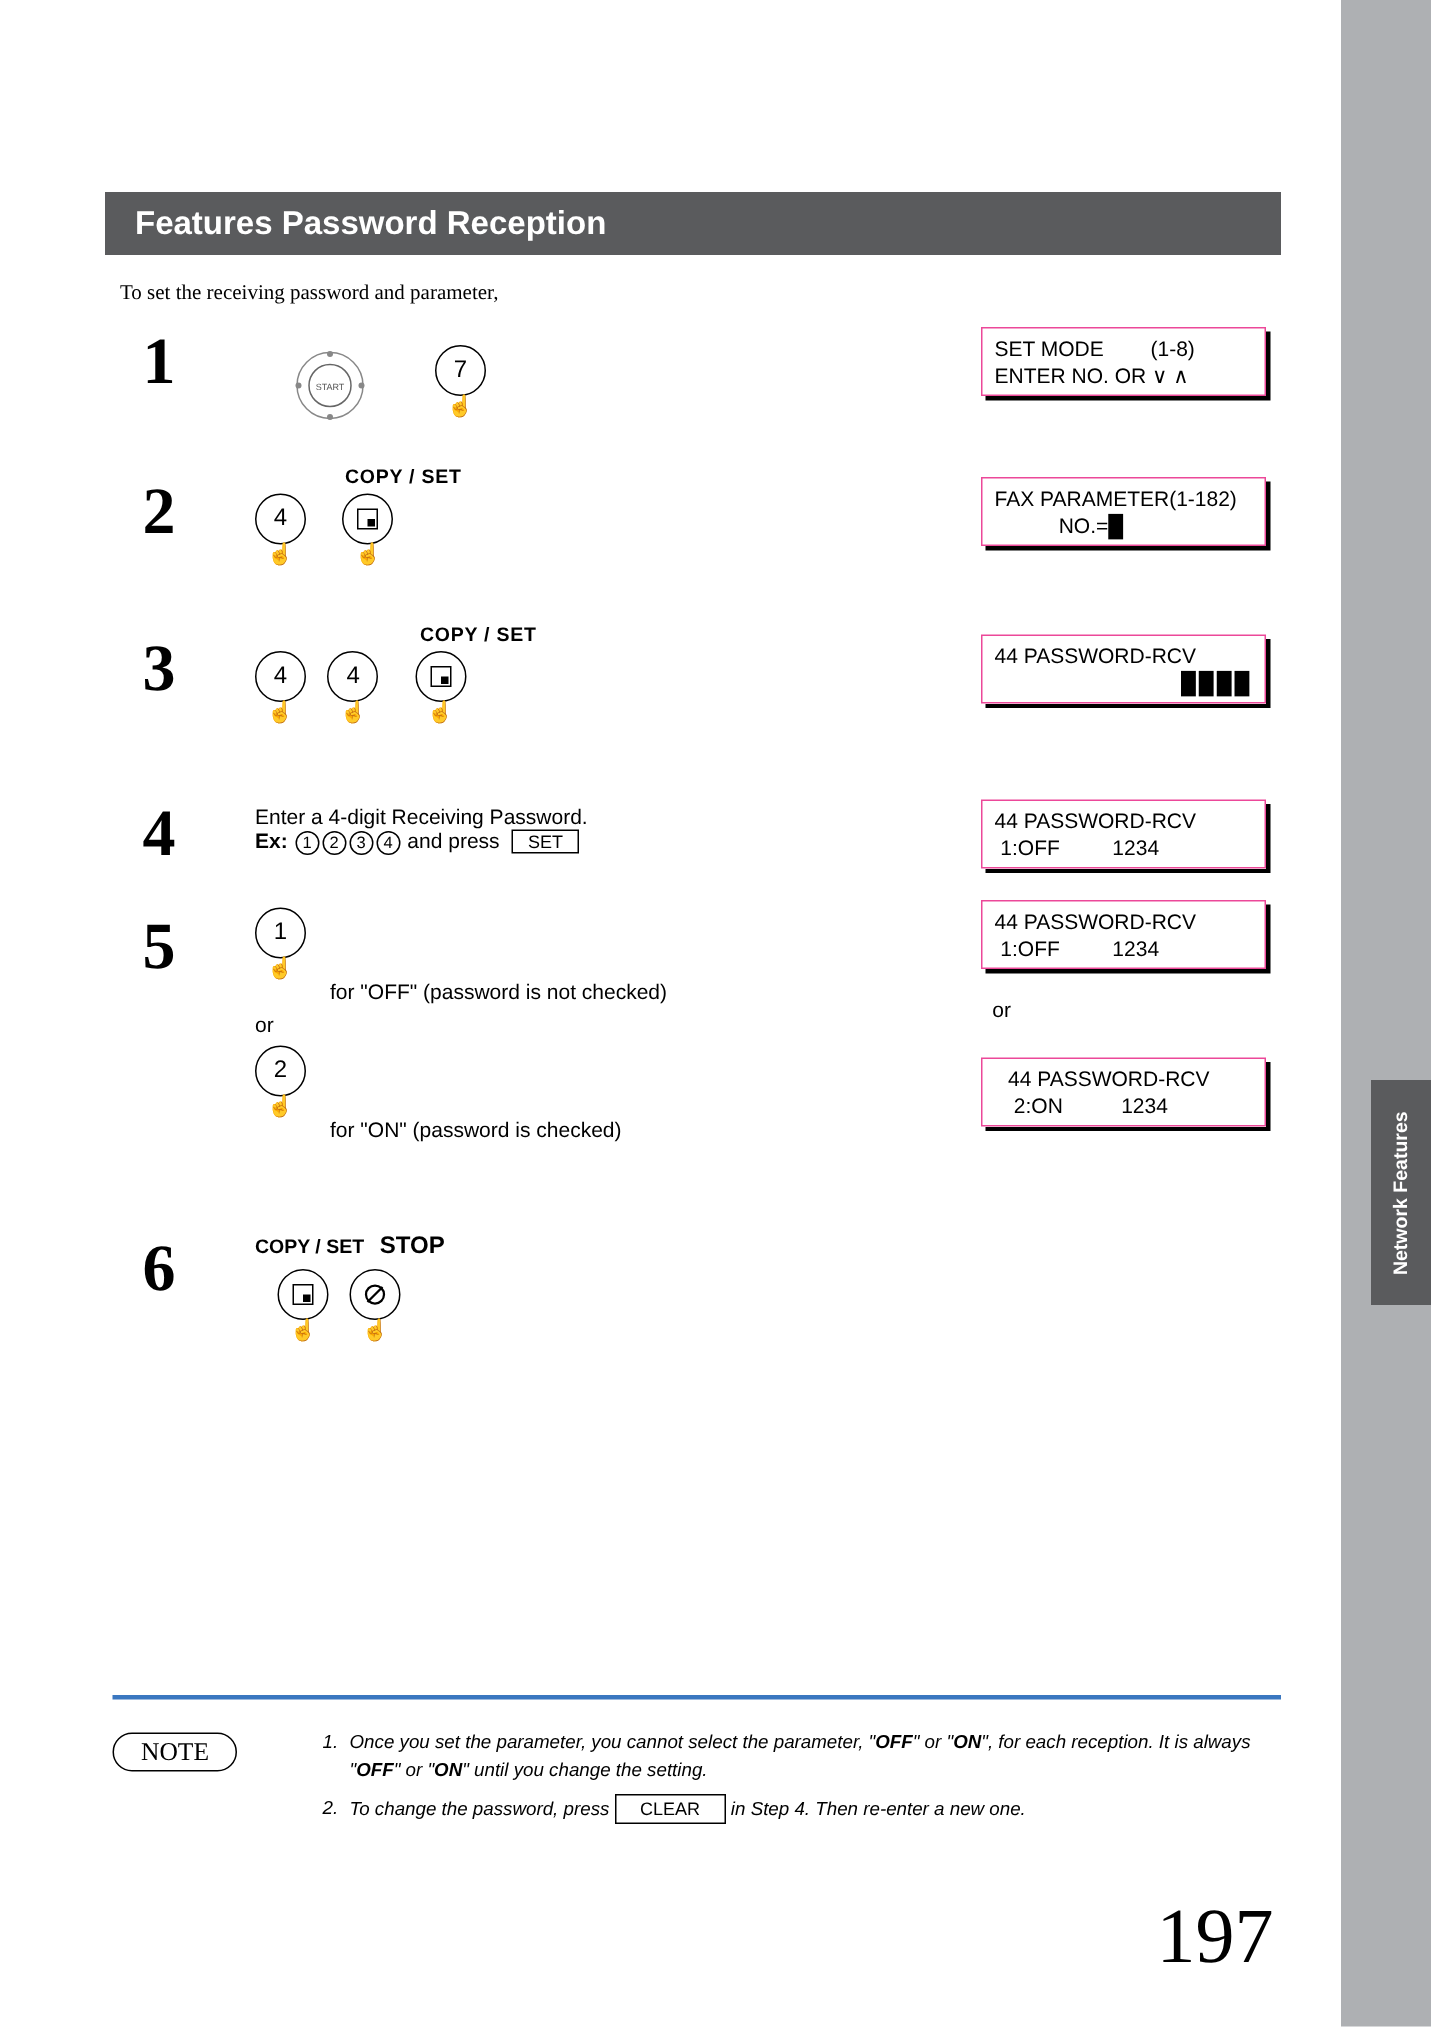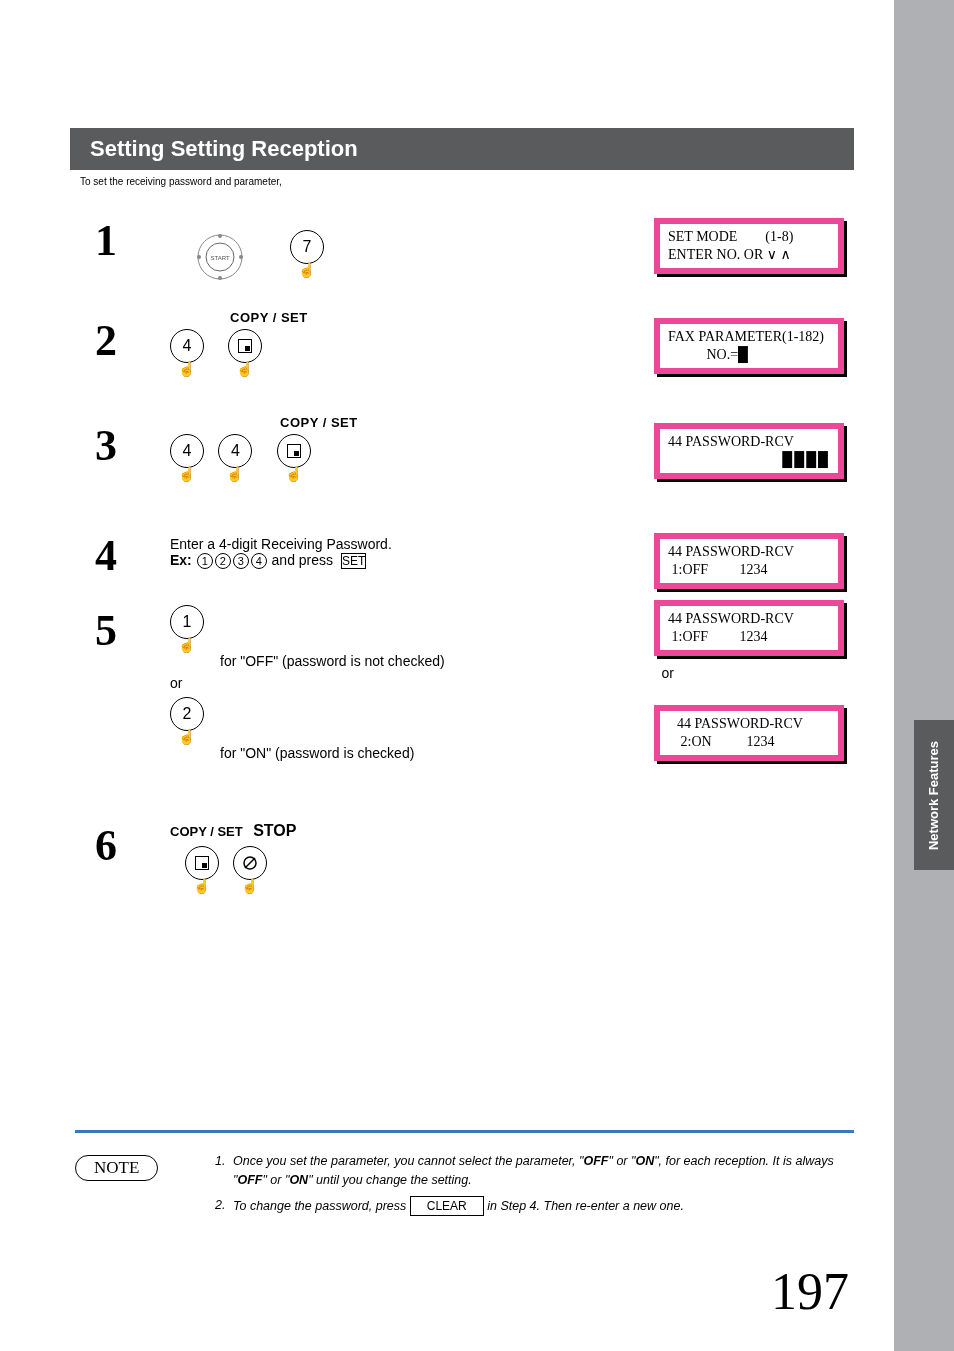--- a/index.html
+++ b/index.html
@@ -58,53 +58,54 @@
     left: 70px;
     right: 100px;
     background: #5a5b5d;
     color: #fff;
     font-size: 22px;
     font-weight: bold;
     padding: 8px 20px;
   }
   .intro {
     position: absolute;
-    top: 176px;
+    top: 188px;
     left: 80px;
-    font-size: 10px;
+    font-size: 14px;
+    font-family: Liberation Serif, serif;
   }
   .steps-area { position: absolute; top: 210px; left: 95px; right: 110px; }
   .step-num {
     font-size: 44px;
     font-weight: bold;
     font-family: "Times New Roman", serif;
     position: absolute;
   }
   .lcd {
-    font-family: Liberation Serif, serif;
+    font-family: Liberation Sans, sans-serif;
     font-size: 14px;
     white-space: pre;
-    border: 6px solid #ec4899;
+    border: 1px solid #ec4899;
     padding: 4px 8px;
     line-height: 1.3;
     position: absolute;
     box-shadow: 3px 3px 0 #000;
     width: 190px;
   }
   .key {
     width: 34px; height: 34px; border: 1.5px solid #000; border-radius: 50%;
     display: inline-flex; align-items: center; justify-content: center;
     font-family: Arial; font-size: 16px;
   }
   .press-stack { display:inline-block; text-align:center; margin-right: 10px; }
   .press-stack .key { display:flex; }
   .hand { font-size: 14px; display: block; margin-top: -2px;}
   .copyset-label { font-family: Arial; font-weight:bold; font-size:13px; letter-spacing:0.5px; display:block; text-align:center; margin-bottom:4px;}
   .small-num { border:1px solid #000; border-radius:50%; width:16px; height:16px; display:inline-flex; align-items:center; justify-content:center; font-size:11px; margin: 0 1px;}
-  .setbtn { border:1px solid #000; font-size:12px; padding:0 0; display:inline-block; margin-left:4px; }
+  .setbtn { border:1px solid #000; font-size:12px; padding:0 10px; display:inline-block; margin-left:4px; }
   .step4text { font-size:14px; position:absolute; }
   .step5text { font-size:14px; }
   .hr-blue { position:absolute; left:75px; right:100px; top:1130px; height:3px; background:#3a77c0;}
   .note-pill {
     position:absolute; left:75px; top:1155px;
     border:1.5px solid #000; border-radius: 16px;
     padding: 2px 18px; font-size:17px; font-family:Liberation Serif, serif;
   }
   .notes-body {
     position:absolute; left:215px; right:110px; top:1152px;
@@ -122,21 +123,21 @@
 <body>
 
 <div class="page">
 
   <div class="right-edge-bar"></div>
   <div class="right-tab">
     <span class="right-tab-text">Network Features</span>
   </div>
 
 
-  <div class="black-bar">Setting Setting Reception</div>
+  <div class="black-bar">Features Password Reception</div>
 
   <div class="intro">To set the receiving password and parameter,</div>
 
   <div class="steps-area">
 
     <div class="step-num" style="top:5px;">1</div>
     <div style="position:absolute; top:10px; left:75px;">
       <svg width="110" height="70">
         <rect x="28" y="15" width="44" height="44" rx="22" fill="none" stroke="#888" stroke-width="1"></rect>
         <circle cx="50" cy="37" r="14" fill="none" stroke="#666"></circle>

